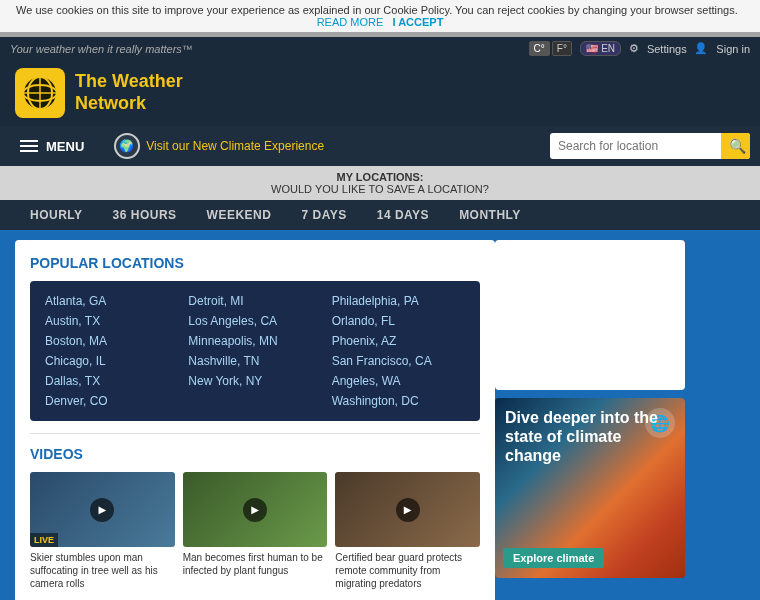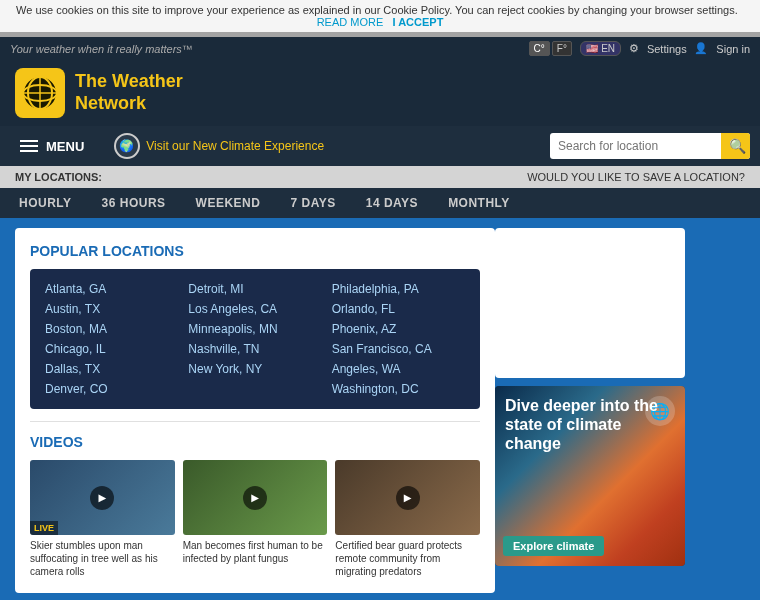--- a/index.html
+++ b/index.html
@@ -137,29 +137,30 @@
     }
 
     
     .locations-bar {
       background: #d4d4d4;
       display: flex;
       align-items: center;
       justify-content: space-between;
       padding: 5px 15px;
       font-size: 11px;
+      flex-direction: column;
     }
     .my-locations-label { font-weight: bold; color: #333; text-transform: uppercase; }
     .save-location { color: #333; font-size: 11px; cursor: pointer; }
 
     
     .weather-tabs {
       background: #1e2e3e;
       display: flex;
-      padding: 0 4px;
+      padding: 0 15px;
     }
     .weather-tab {
       color: #ccc;
       font-size: 12px;
       font-weight: bold;
       padding: 8px 15px;
       cursor: pointer;
       text-decoration: none;
       letter-spacing: 0.5px;
     }

